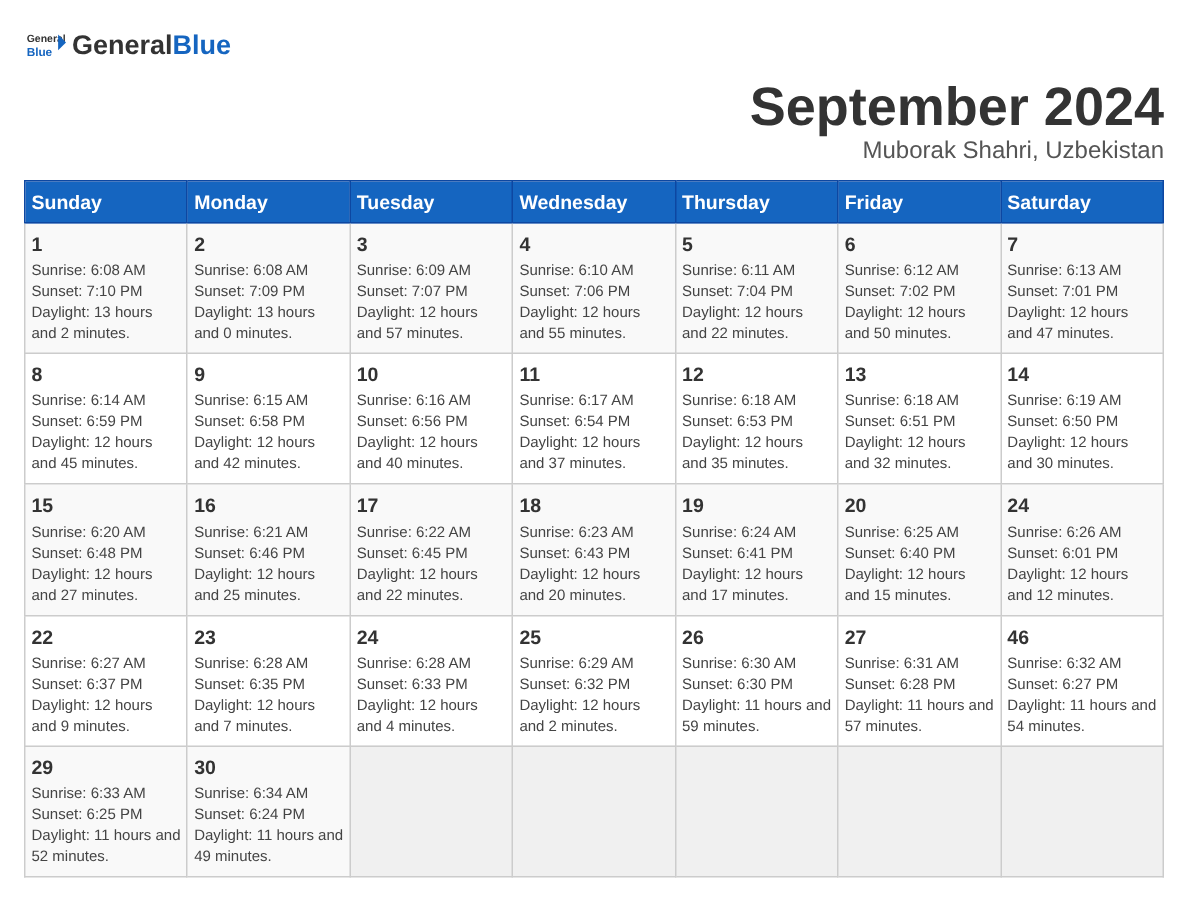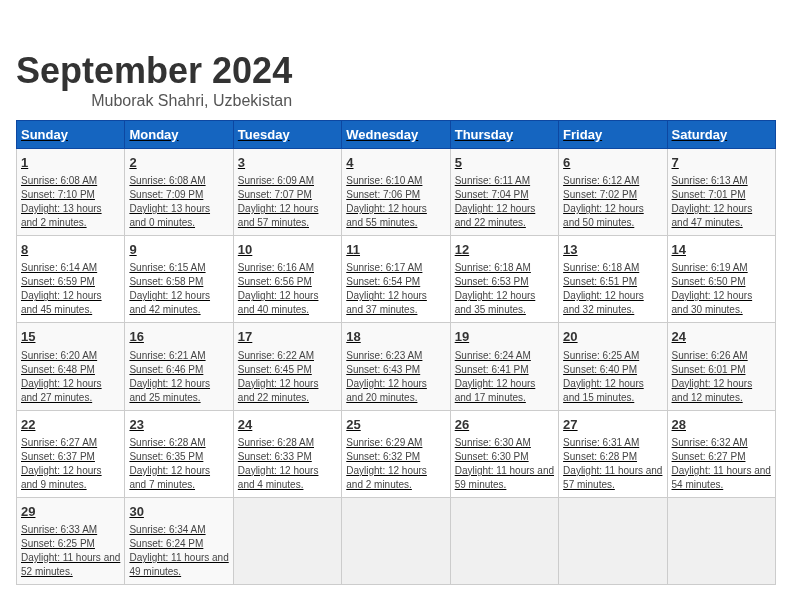--- a/index.html
+++ b/index.html
@@ -35,21 +35,20 @@
       color: #333;
     }
     .location-title {
       font-size: 16px;
       color: #555;
     }
     table {
       width: 100%;
       border-collapse: collapse;
       font-size: 10.5px;
-      text-decoration: underline;
     }
     thead tr th {
       background-color: #1565c0;
       color: #fff;
       padding: 6px 4px;
       font-size: 13px;
       font-weight: bold;
       text-align: left;
       border: 1px solid #0d47a1;
     }
@@ -79,20 +78,31 @@
       color: #444;
     }
     td.empty {
       background: #f0f0f0 !important;
     }
   </style>
 </head>
 <body>
 
 <div class="header">
+  <div class="logo">
+    <svg class="logo-icon" viewBox="0 0 32 32" xmlns="http://www.w3.org/2000/svg">
+      <rect x="0" y="0" width="32" height="32" rx="3" fill="#fff"></rect>
+      <text x="2" y="14" font-size="8" font-weight="bold" fill="#333" font-family="Arial">General</text>
+      <text x="2" y="24" font-size="9" font-weight="bold" fill="#1565c0" font-family="Arial">Blue</text>
+      <polygon points="26,8 32,14 26,20" fill="#1565c0"></polygon>
+    </svg>
+    <div>
+      <span style="font-size:18px;font-weight:bold;color:#333;">General</span><span style="font-size:18px;font-weight:bold;color:#1565c0;">Blue</span>
+    </div>
+  </div>
   <div class="title-area">
     <div class="month-title">September 2024</div>
     <div class="location-title">Muborak Shahri, Uzbekistan</div>
   </div>
 </div>
 
 <table>
   <thead>
     <tr id="weekday-header">
     <th>Sunday</th>
@@ -268,21 +278,21 @@
           <div class="day-info">Sunset: 6:30 PM</div>
           <div class="day-info">Daylight: 11 hours and 59 minutes.</div>
         </td>
         <td>
           <span class="day-num">27</span>
           <div class="day-info">Sunrise: 6:31 AM</div>
           <div class="day-info">Sunset: 6:28 PM</div>
           <div class="day-info">Daylight: 11 hours and 57 minutes.</div>
         </td>
         <td>
-          <span class="day-num">28</span>
+          <span class="day-num">46</span>
           <div class="day-info">Sunrise: 6:32 AM</div>
           <div class="day-info">Sunset: 6:27 PM</div>
           <div class="day-info">Daylight: 11 hours and 54 minutes.</div>
         </td>
       </tr>
       <tr>
         <td>
           <span class="day-num">29</span>
           <div class="day-info">Sunrise: 6:33 AM</div>
           <div class="day-info">Sunset: 6:25 PM</div>

